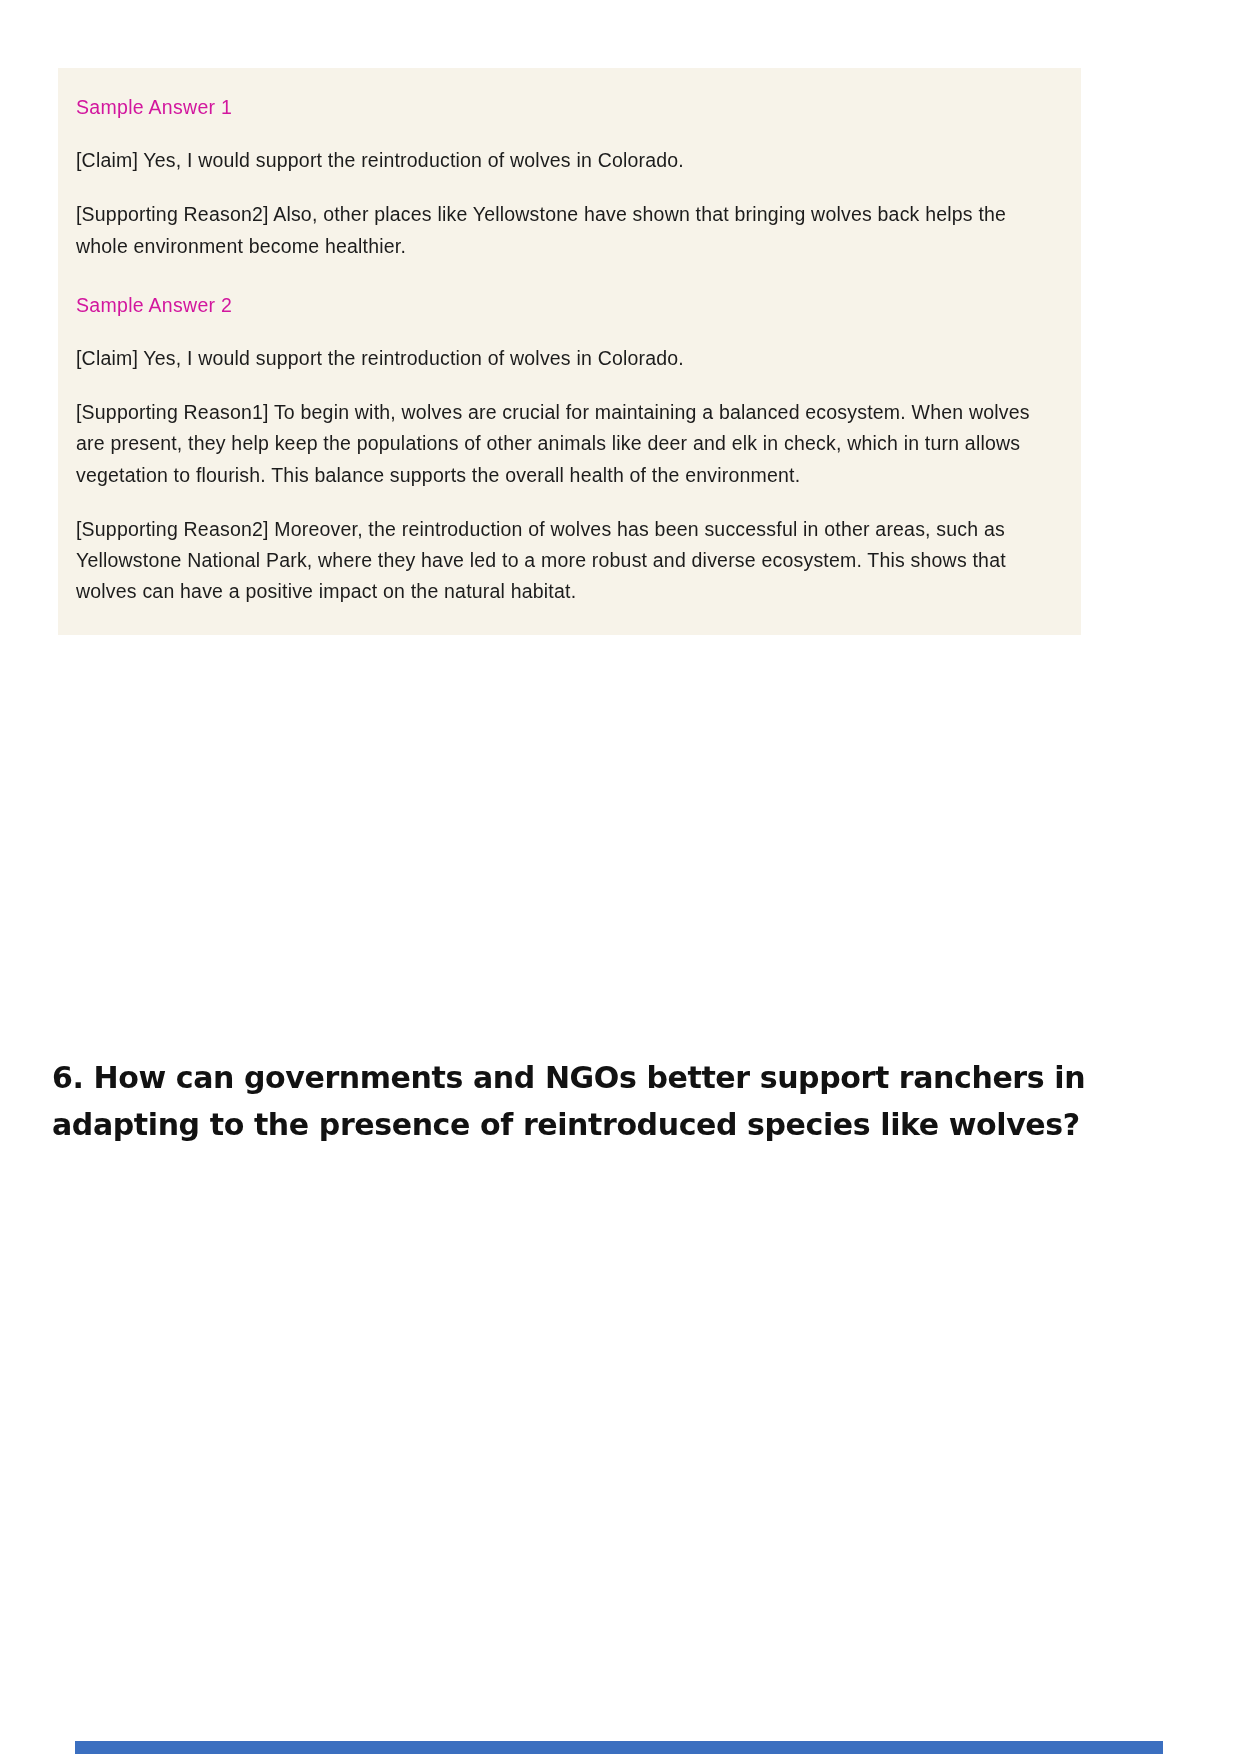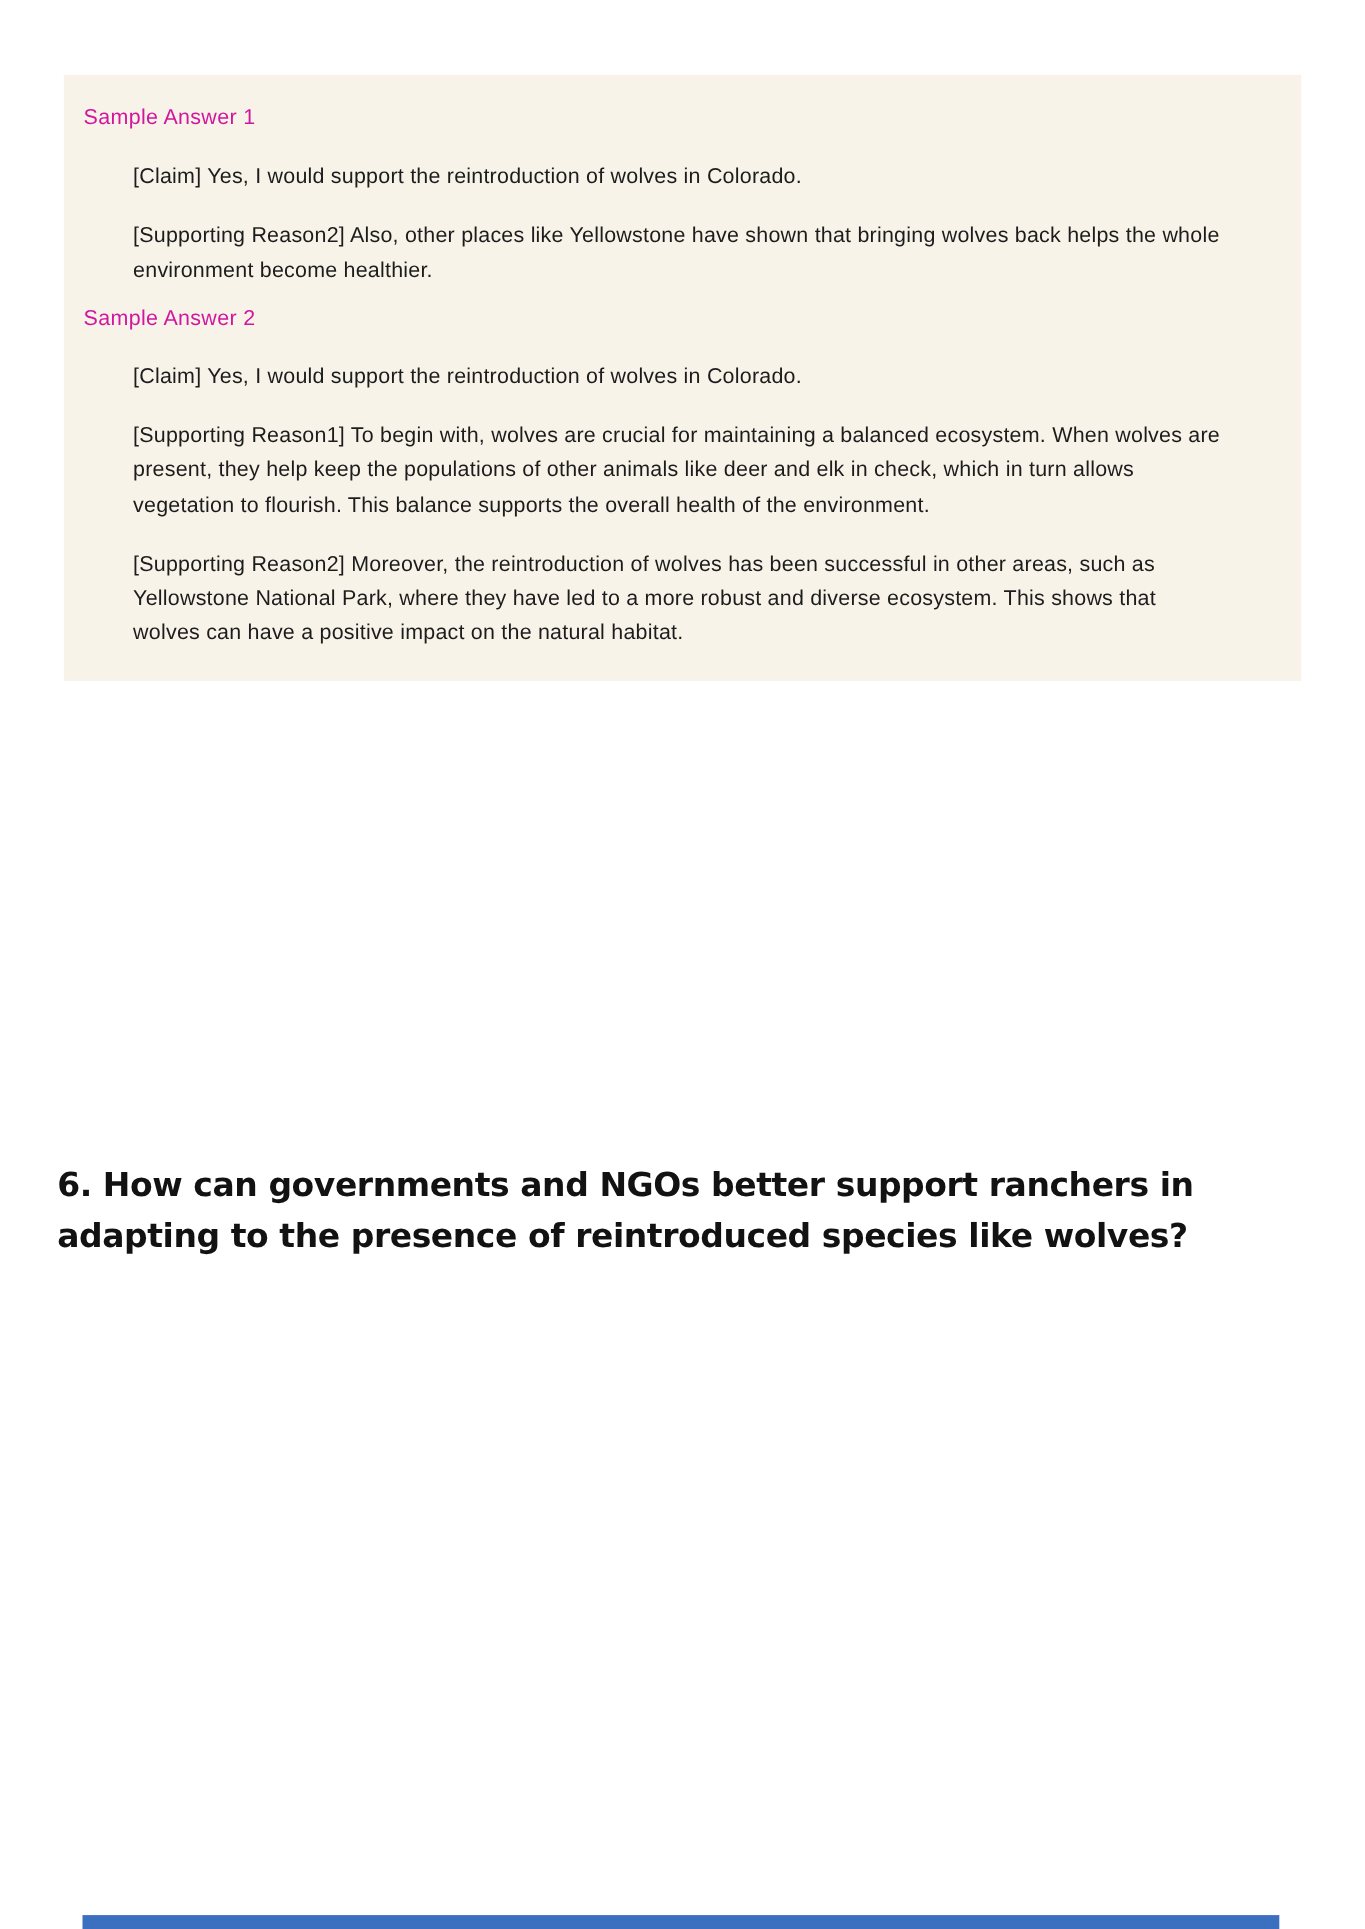--- a/index.html
+++ b/index.html
@@ -13,45 +13,44 @@
     color: #1c1c1c;
   }
   .page {
     position: absolute;
     inset: 0;
   }
   .sample-box {
     position: absolute;
     left: 58px;
     top: 68px;
-    width: 1125px;
+    width: 1023px;
     background: #f7f3e9;
     padding: 24px 18px 28px 18px;
   }
   .sample-title {
     font-size: 19.5px;
     font-weight: 400;
     color: #d2169e;
     letter-spacing: 0.3px;
     margin: 0 0 0 0;
     line-height: 1.55;
   }
   .sample-box p {
     font-size: 19.5px;
     line-height: 1.6;
     color: #1c1c1c;
     letter-spacing: 0.2px;
     max-width: 990px;
     margin-top: 23px;
     white-space: pre-wrap;
-    margin-left: 45px;
   }
   .sample-title + .sample-title,
   p + .sample-title {
-    margin-top: 12px;
+    margin-top: 28px;
   }
   .question-heading {
     position: absolute;
     left: 52px;
     top: 1055px;
     max-width: 1060px;
     font-family: "DejaVu Sans", sans-serif;
     font-size: 30px;
     font-weight: 700;
     letter-spacing: -0.4px;

